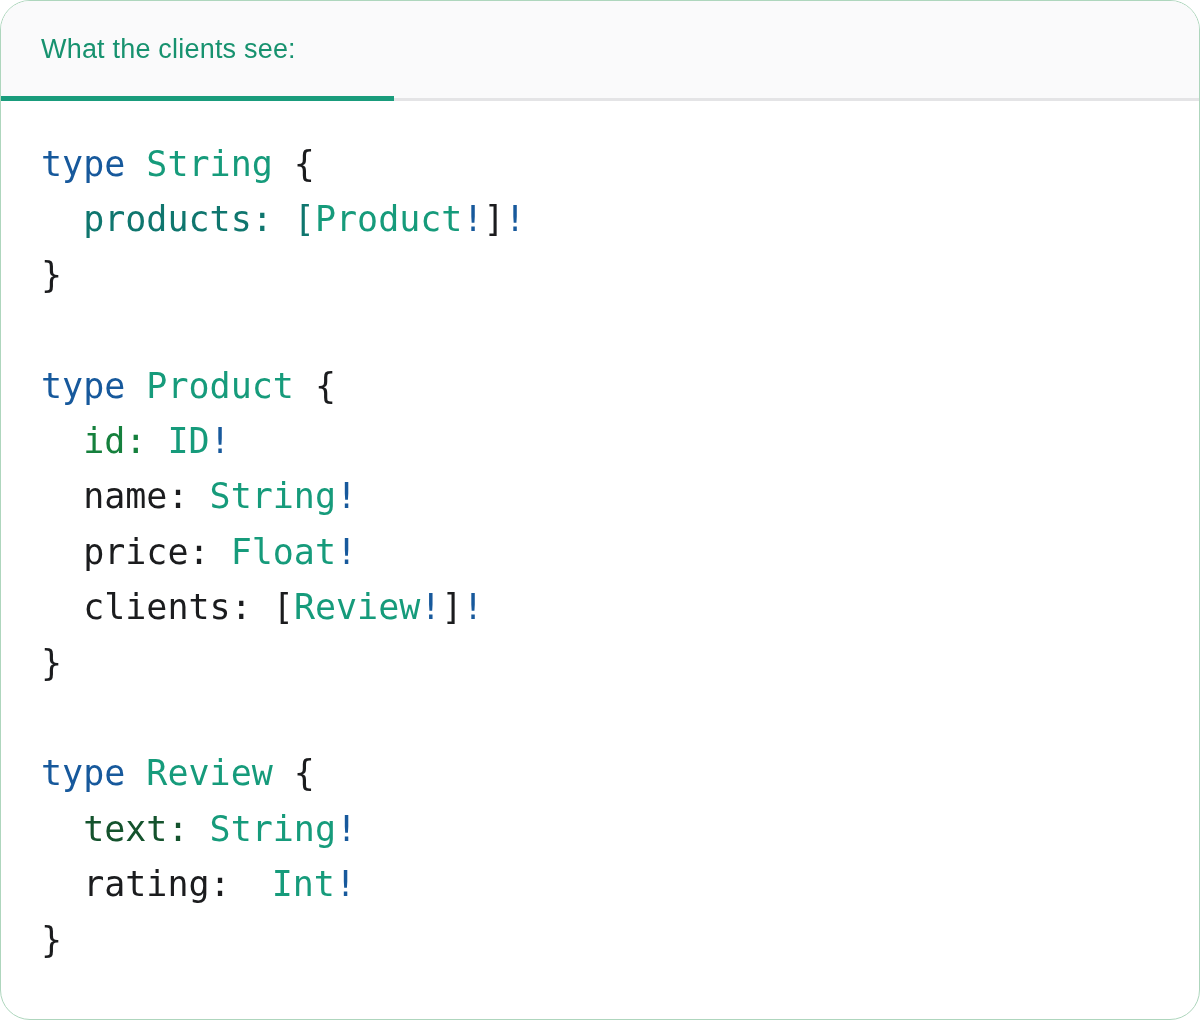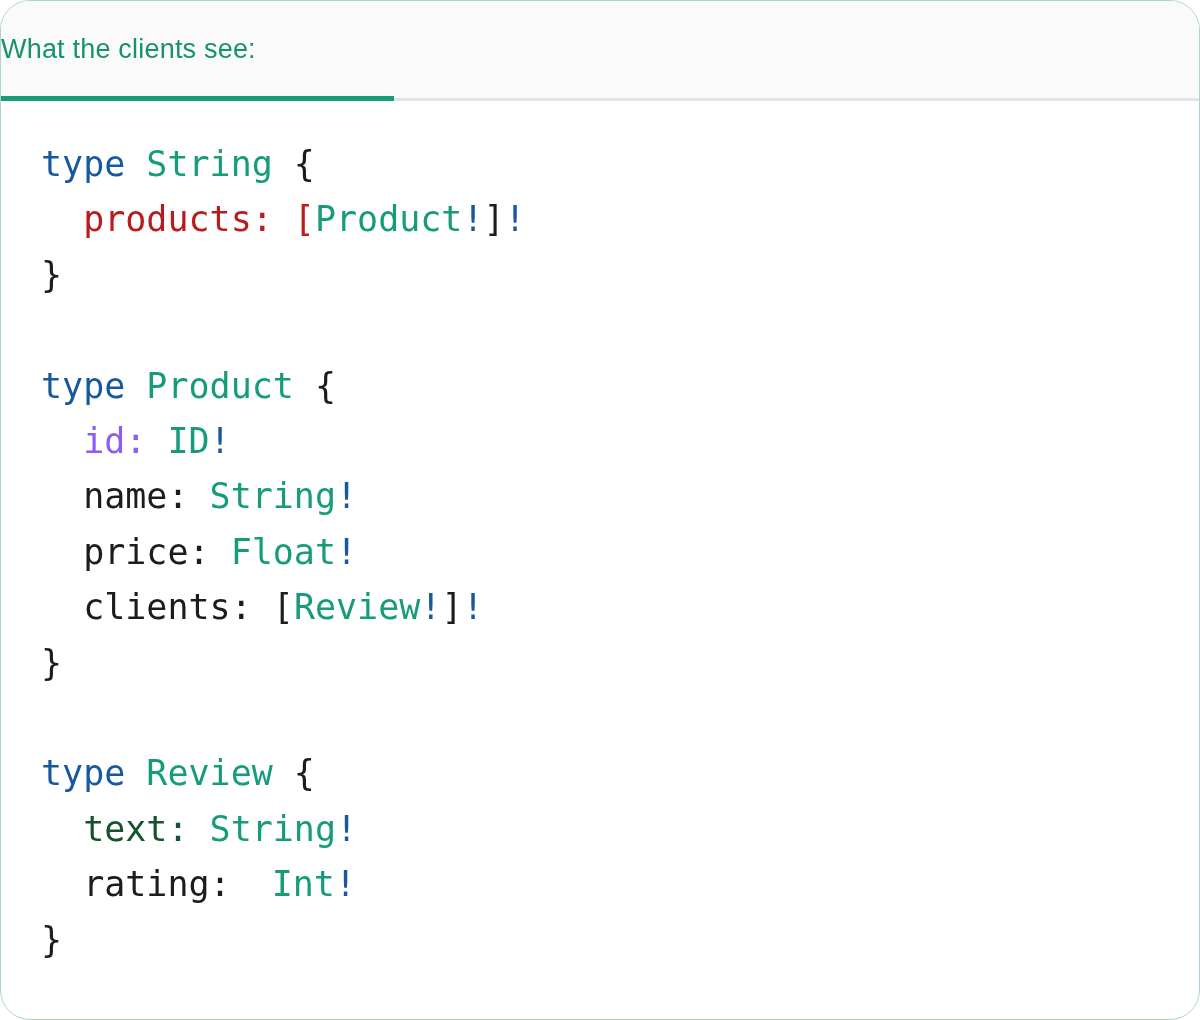--- a/index.html
+++ b/index.html
@@ -23,20 +23,21 @@
   .card-header {
     position: relative;
     height: 100px;
     background: #fafafb;
     border-bottom: 3px solid #e4e4e6;
   }
   .tab {
     height: 97px;
     display: flex;
     align-items: center;
+    padding-left: 40px;
   }
   .header-title {
     color: #17926f;
     font-size: 27px;
     font-weight: 500;
     letter-spacing: 0.2px;
   }
   .active-underline {
     position: absolute;
     left: 0;
@@ -60,25 +61,25 @@
 <body>
 
 <div class="card">
   <div class="card-header">
     <div class="tab">
       <span class="header-title" style="color: rgb(23, 146, 111);">What the clients see:</span>
     </div>
     <div class="active-underline" style="background: rgb(25, 156, 124);"></div>
   </div>
   <pre class="code"><span class="code-line"><span style="color: rgb(23, 89, 156);">type </span><span style="color: rgb(22, 155, 123);">String</span><span style="color: rgb(27, 28, 30);"> {</span></span>
-<span class="code-line"><span style="color: #b91c1c;">  products: [</span><span style="color: rgb(22, 155, 123);">Product</span><span style="color: rgb(23, 89, 156);">!</span><span style="color: rgb(27, 28, 30);">]</span><span style="color: rgb(23, 89, 156);">!</span></span>
+<span class="code-line"><span style="color: #0f766e;">  products: [</span><span style="color: rgb(22, 155, 123);">Product</span><span style="color: rgb(23, 89, 156);">!</span><span style="color: rgb(27, 28, 30);">]</span><span style="color: rgb(23, 89, 156);">!</span></span>
 <span class="code-line"><span style="color: rgb(27, 28, 30);">}</span></span>
 <span class="code-line"></span>
 <span class="code-line"><span style="color: rgb(23, 89, 156);">type </span><span style="color: rgb(22, 155, 123);">Product</span><span style="color: rgb(27, 28, 30);"> {</span></span>
-<span class="code-line"><span style="color: #8b5cf6;">  id: </span><span style="color: rgb(22, 155, 123);">ID</span><span style="color: rgb(23, 89, 156);">!</span></span>
+<span class="code-line"><span style="color: #15803d;">  id: </span><span style="color: rgb(22, 155, 123);">ID</span><span style="color: rgb(23, 89, 156);">!</span></span>
 <span class="code-line"><span style="color: rgb(27, 28, 30);">  name: </span><span style="color: rgb(22, 155, 123);">String</span><span style="color: rgb(23, 89, 156);">!</span></span>
 <span class="code-line"><span style="color: rgb(27, 28, 30);">  price: </span><span style="color: rgb(22, 155, 123);">Float</span><span style="color: rgb(23, 89, 156);">!</span></span>
 <span class="code-line"><span style="color: rgb(27, 28, 30);">  clients: [</span><span style="color: rgb(22, 155, 123);">Review</span><span style="color: rgb(23, 89, 156);">!</span><span style="color: rgb(27, 28, 30);">]</span><span style="color: rgb(23, 89, 156);">!</span></span>
 <span class="code-line"><span style="color: rgb(27, 28, 30);">}</span></span>
 <span class="code-line"></span>
 <span class="code-line"><span style="color: rgb(23, 89, 156);">type </span><span style="color: rgb(22, 155, 123);">Review</span><span style="color: rgb(27, 28, 30);"> {</span></span>
 <span class="code-line"><span style="color: #14532d;">  text: </span><span style="color: rgb(22, 155, 123);">String</span><span style="color: rgb(23, 89, 156);">!</span></span>
 <span class="code-line"><span style="color: rgb(27, 28, 30);">  rating: </span><span style="color: rgb(22, 155, 123); margin-left: 20px;">Int</span><span style="color: rgb(23, 89, 156);">!</span></span>
 <span class="code-line"><span style="color: rgb(27, 28, 30);">}</span></span>
 </pre>

